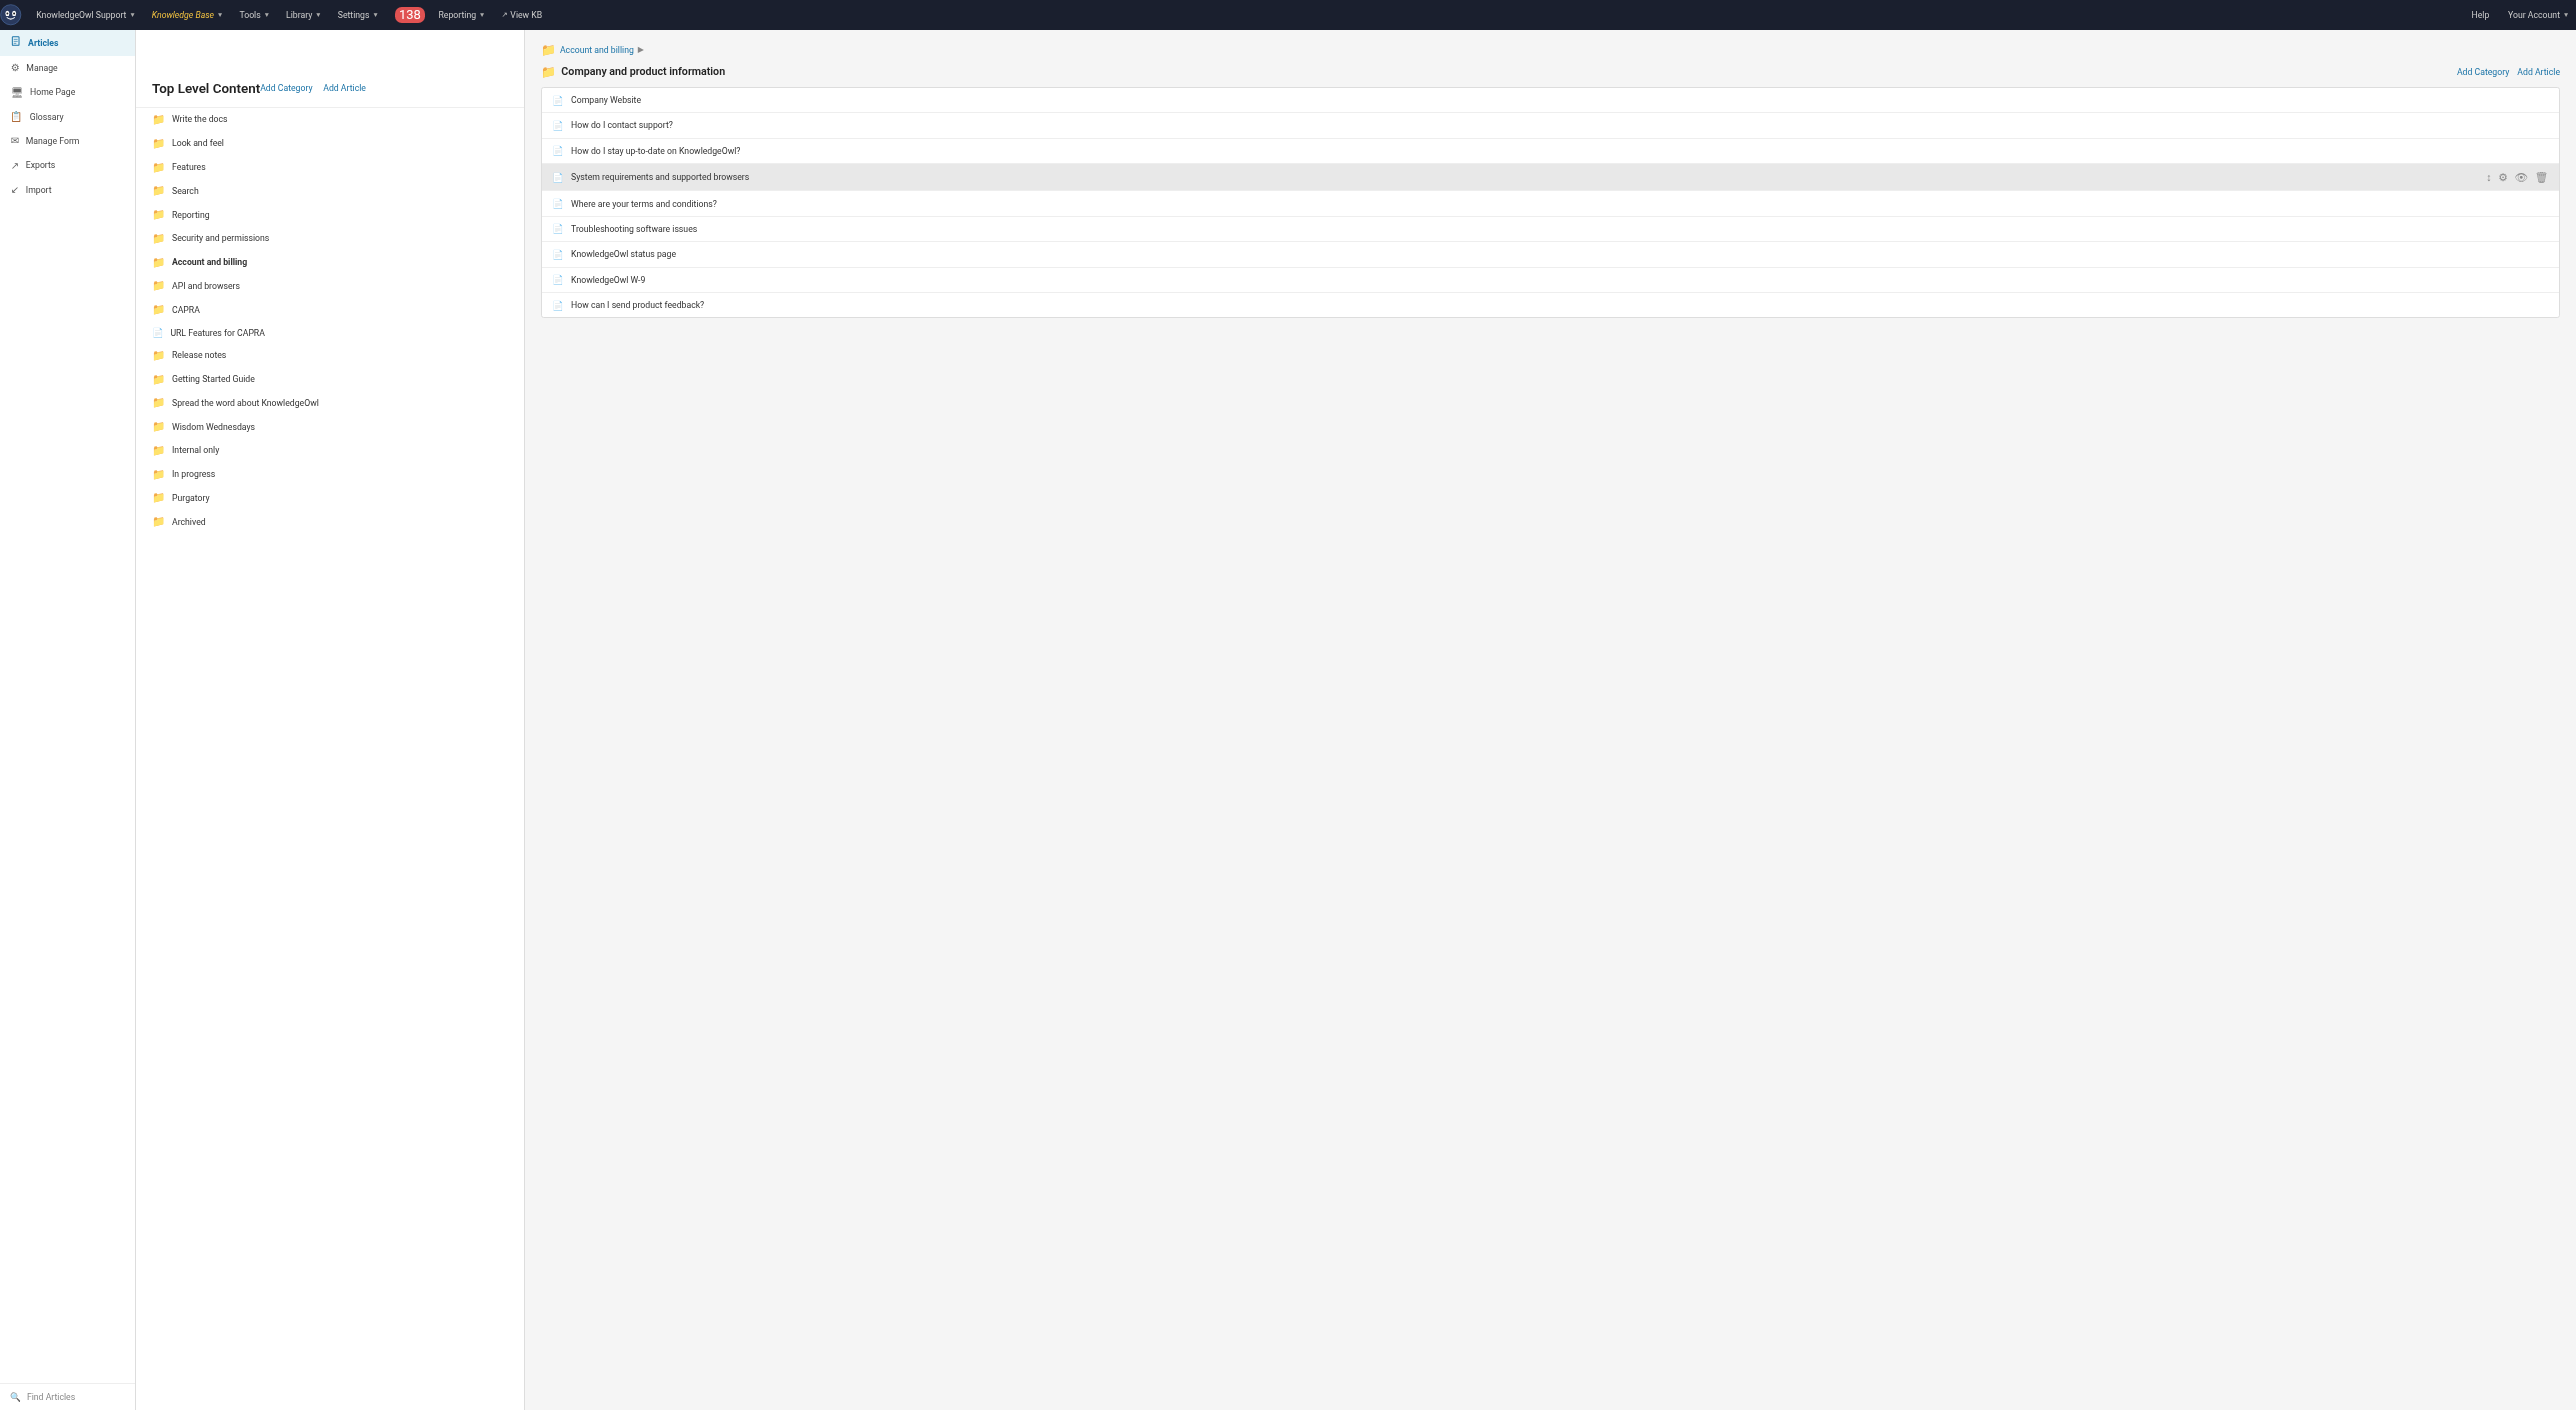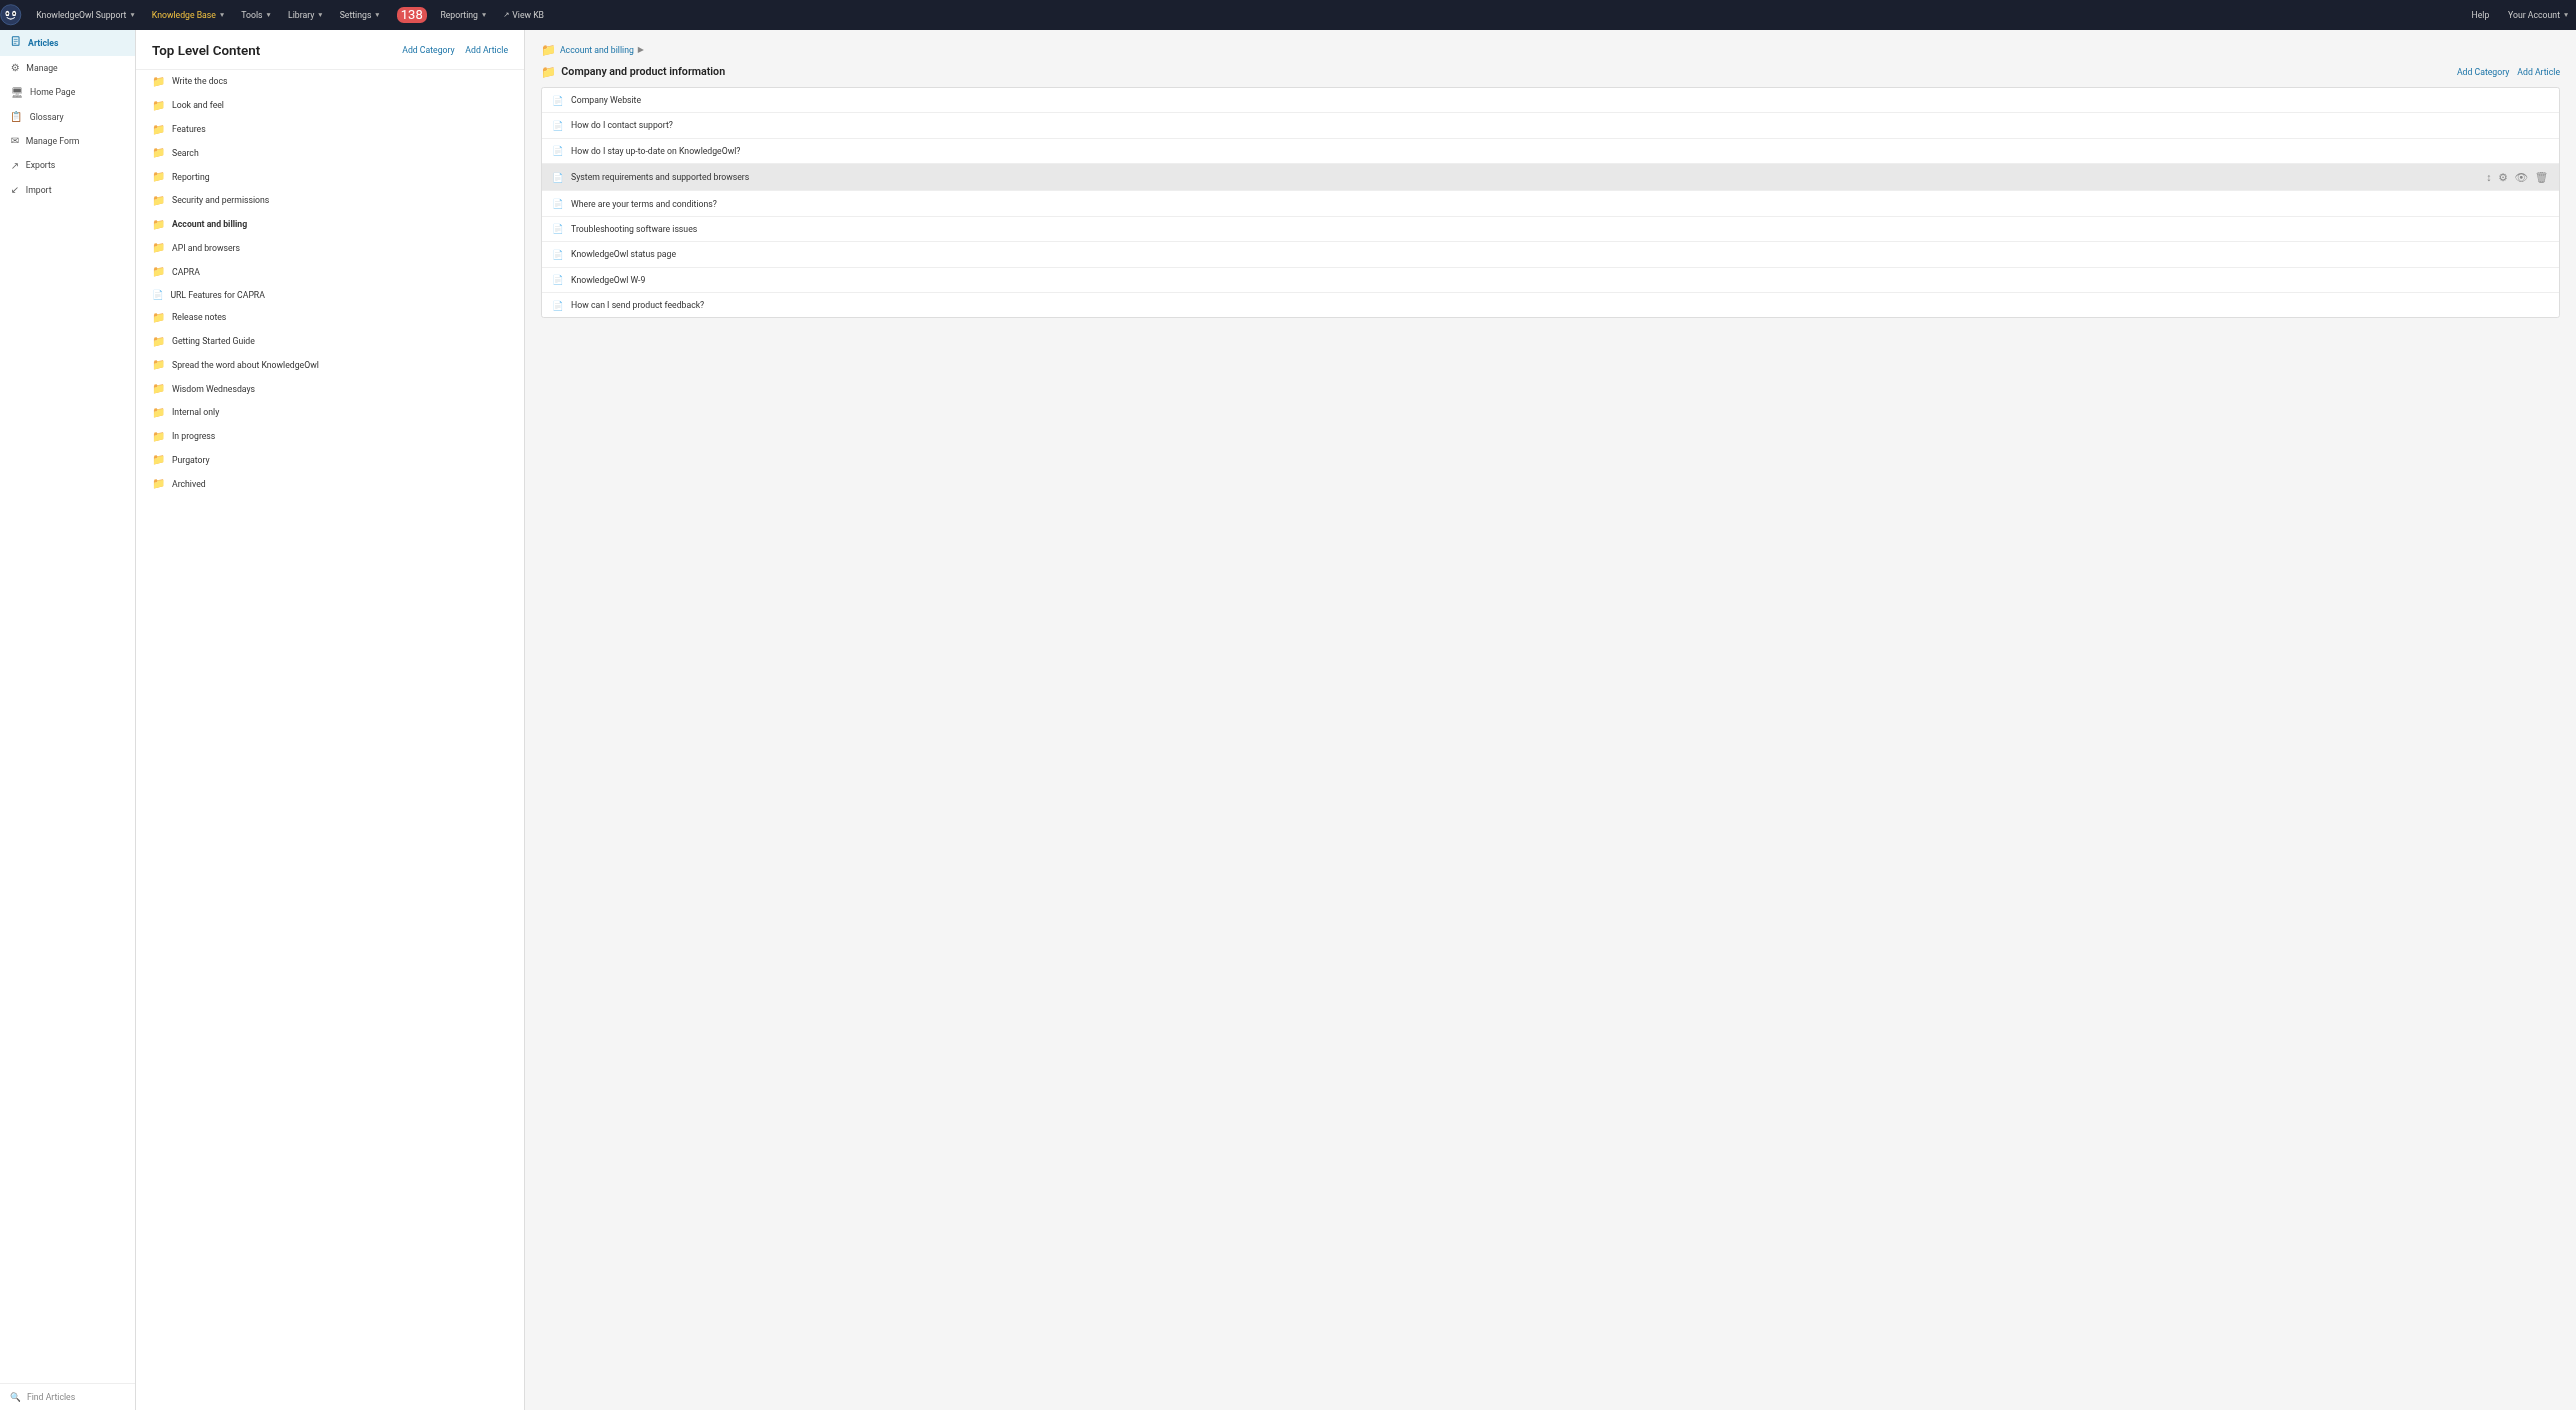--- a/index.html
+++ b/index.html
@@ -26,21 +26,21 @@
       color: #ccc;
       padding: 4px 6.7px;
       cursor: pointer;
       font-size: 8.7px;
       border-radius: 2.7px;
       display: flex;
       align-items: center;
       gap: 2.7px;
       white-space: nowrap;
     }
-    .nav-item.active { color: #f0c040; }
+    .nav-item.active { color: #f0c040; font-style: italic; }
     .nav-item .chevron { font-size: 6.7px; color: #aaa; }
     .nav-badge {
       background: #e05252;
       color: #fff;
       border-radius: 6.7px;
       padding: 0.7px 4px;
       font-size: 13px;
       font-weight: normal;
       margin-right: 11px;
     }
@@ -103,23 +103,23 @@
     .left-panel {
       width: 389px;
       background: #fff;
       border-right: 0.7px solid #ddd;
       overflow-y: auto;
       flex-shrink: 0;
     }
     .panel-header {
       display: flex;
       align-items: center;
-      justify-content: space-between;
       padding: 13.4px 16px 10.7px;
       border-bottom: 0.7px solid #eee;
+      margin-top: 38px;
     }
     .panel-title {
       font-size: 13.4px;
       font-weight: 600;
       color: #222;
     }
     .panel-header-actions {
       display: flex;
       gap: 10.7px;
     }

